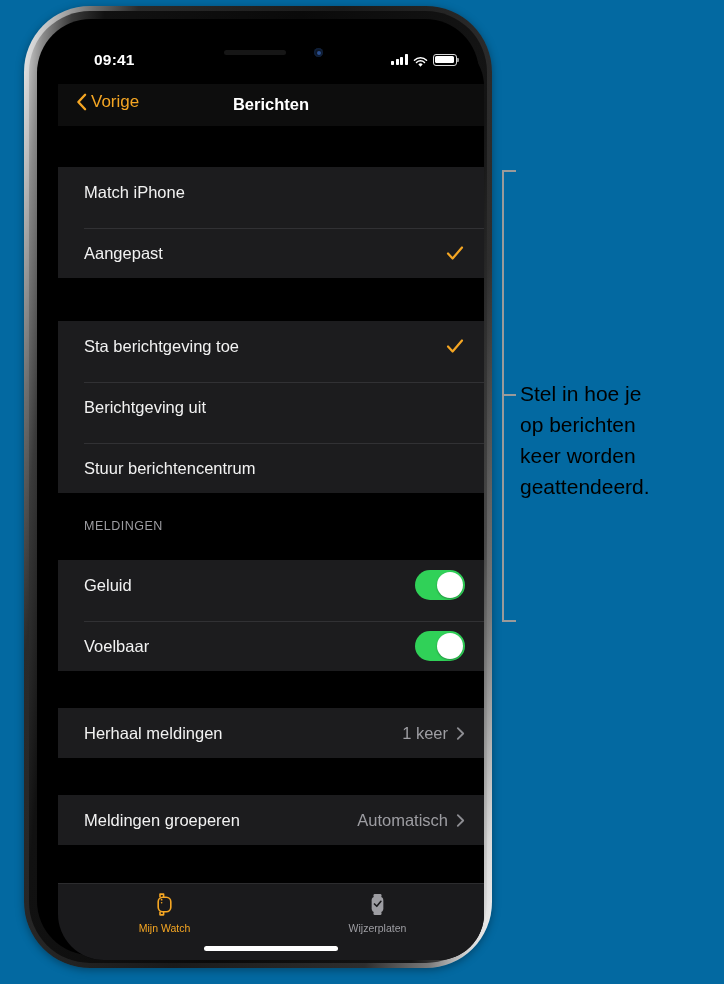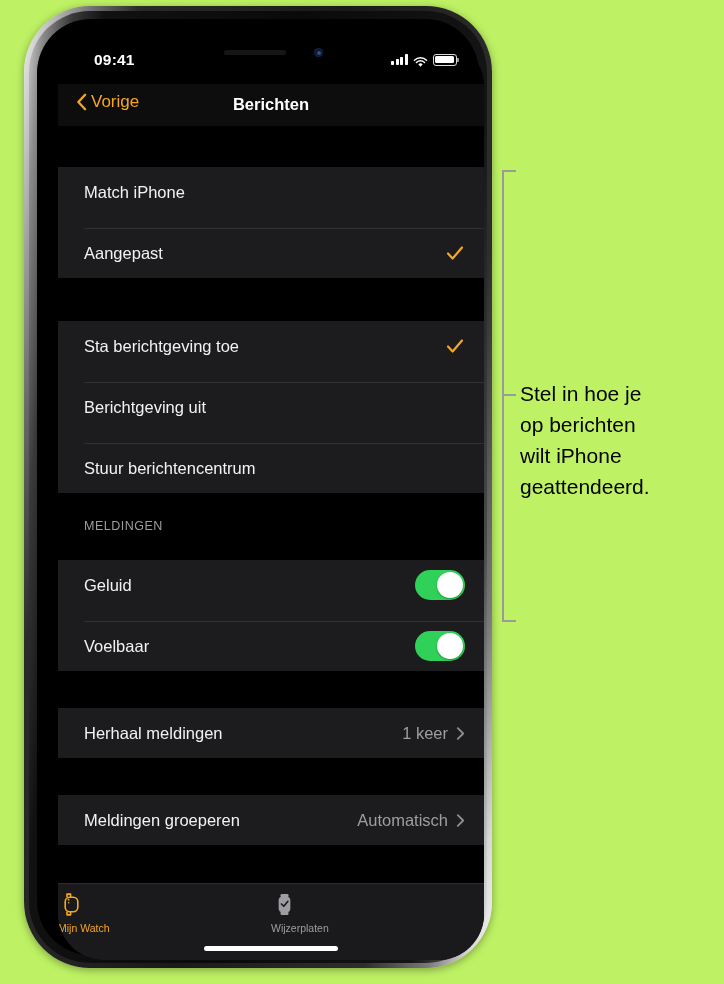--- a/index.html
+++ b/index.html
@@ -9,21 +9,21 @@
     width: 724px;
     height: 984px;
     overflow: hidden;
     font-family: "Liberation Sans", sans-serif;
   }
 
   #root {
     position: relative;
     width: 724px;
     height: 984px;
-    background: #bef264;
+    background: #0369a1;
   }
 
   
   .phone-outer {
     position: absolute;
     left: 24px;
     top: 6px;
     width: 468px;
     height: 962px;
     border-radius: 66px;
@@ -304,21 +304,21 @@
     height: 76px;
     background: #1a1a1c;
     border-top: 1px solid #2c2c2e;
     display: flex;
     z-index: 20;
   }
   .tab {
     flex: 1;
     display: flex;
     flex-direction: column;
-    align-items: flex-start;
+    align-items: center;
     padding-top: 7px;
     cursor: pointer;
   }
   .tab .ticon { height: 27px; display:flex; align-items:center; justify-content:center; }
   .tab .tlabel {
     font-size: 10.5px;
     margin-top: 4px;
     color: #9d9da2;
   }
   .tab.active .tlabel { color: #f5a623; }
@@ -536,17 +536,17 @@
 
       </div>
     </div>
   </div>
 
   <div class="callout-bracket"></div>
   <div class="callout-tick"></div>
   <div class="callout-text">
     <div>Stel in hoe je</div>
     <div>op berichten</div>
-    <div>wilt iPhone</div>
+    <div>keer worden</div>
     <div>geattendeerd.</div>
   </div>
 
 </div>
 
 </body></html>

